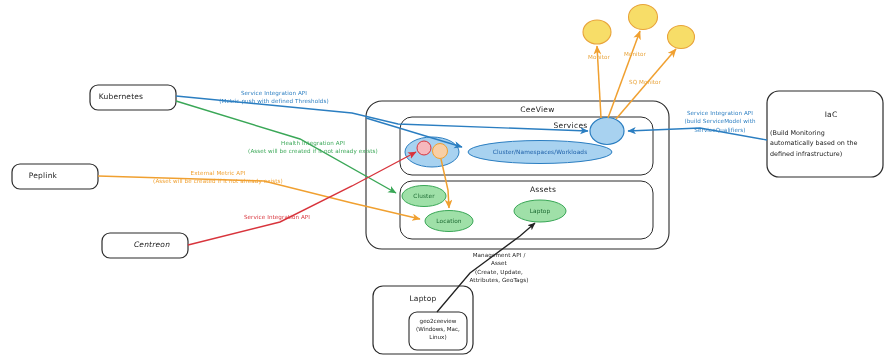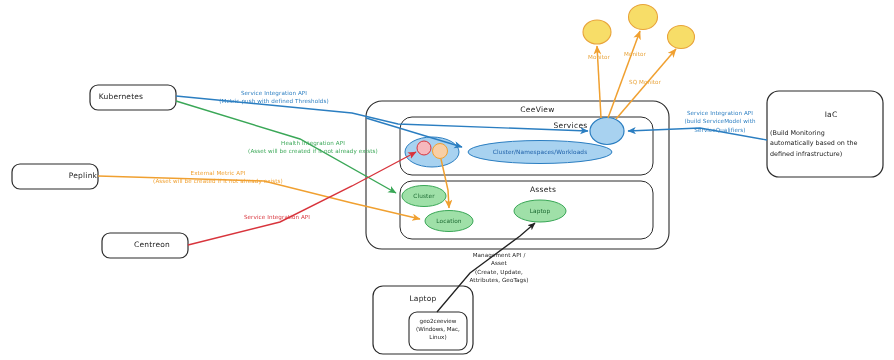--- a/index.html
+++ b/index.html
@@ -183,22 +183,22 @@
   <path d="M767,140 L700,128 L628,131" fill="none" stroke="#2b7ec1" stroke-width="1.4" marker-end="url(#arrow-blue)"></path>
 
   <path d="M601,118 L597,46" fill="none" stroke="#f0a030" stroke-width="1.5" marker-end="url(#arrow-orange)"></path>
   <path d="M608,118 L640,31" fill="none" stroke="#f0a030" stroke-width="1.5" marker-end="url(#arrow-orange)"></path>
   <path d="M616,119 L676,49" fill="none" stroke="#f0a030" stroke-width="1.5" marker-end="url(#arrow-orange)"></path>
 
   <path d="M437,312 L470,273 L520,236 L535,223" fill="none" stroke="#222222" stroke-width="1.3" marker-end="url(#arrow-black)"></path>
 </svg>
 
 <div class="node-label" style="left:90px; top:92px; width:62px;">Kubernetes</div>
-<div class="node-label" style="left:12px; top:171px; width:62px;padding-left:40px;">Peplink</div>
-<div class="node-label" style="left:102px; top:240px; width:100px;">Centreon</div>
+<div class="node-label" style="left:12px; top:171px; width:62px;">Peplink</div>
+<div class="node-label" style="left:102px; top:240px; width:100px;font-style:italic;">Centreon</div>
 
 <div class="node-label" style="left:767px; top:110px; width:128px;">IaC</div>
 <div class="iac-label" style="left:770px; top:128px; width:110px;">(Build Monitoring
 automatically based on the
 defined infrastructure)</div>
 
 <div class="node-label" style="left:373px; top:294px; width:100px;">Laptop</div>
 <div class="small-box-label" style="left:409px; top:317px; width:58px;">geo2ceeview
 (Windows, Mac,
 Linux)</div>

